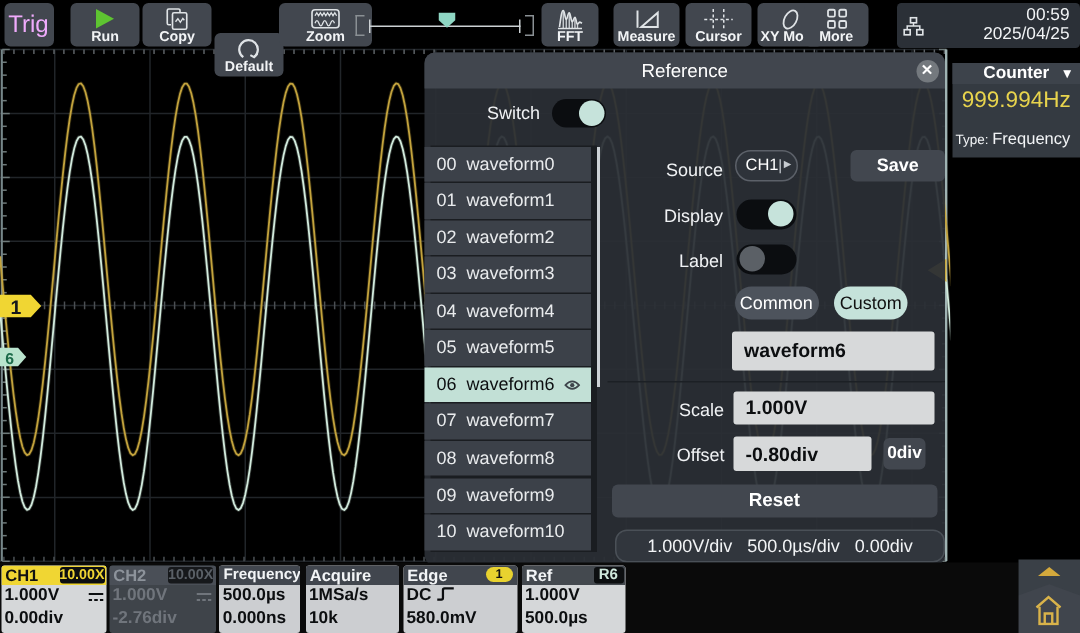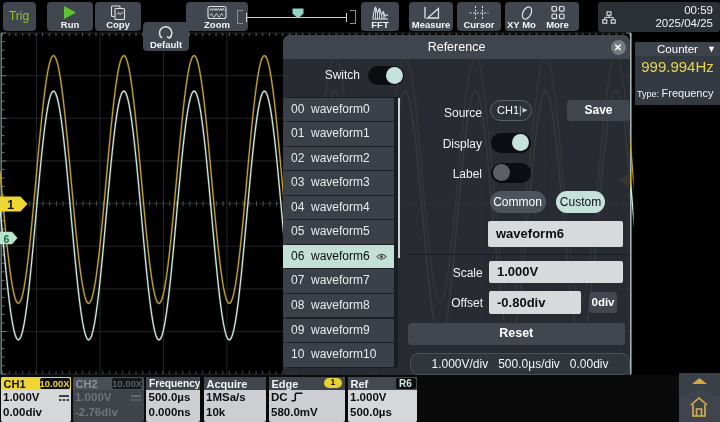--- a/index.html
+++ b/index.html
@@ -435,21 +435,21 @@
       <line x1="589.6" y1="371.2" x2="589.6" y2="374.2"></line>
       <line x1="596.2" y1="371.2" x2="596.2" y2="374.2"></line>
       <line x1="602.9" y1="371.2" x2="602.9" y2="374.2"></line>
       <line x1="609.6" y1="371.2" x2="609.6" y2="374.2"></line>
       <line x1="616.2" y1="371.2" x2="616.2" y2="374.2"></line>
       <line x1="622.9" y1="371.2" x2="622.9" y2="374.2"></line>
       <line x1="629.6" y1="371.2" x2="629.6" y2="374.2"></line>
     </g>
   </svg>
 
-<div class="tbtn" style="left:2.5px;width:33px;color:#84cc16;font-size:12px;line-height:29px;">Trig</div>
+<div class="tbtn" style="left:2.5px;width:33px;color:#f0abfc;font-size:16px;line-height:29px;">Trig</div>
 
 <div class="tbtn" style="left:47px;width:46px;">
     <svg width="16" height="15" viewBox="0 0 16 15">
       <polygon points="2,1 14,7.5 2,14" fill="#5ec431"></polygon>
     </svg>
     <span class="lbl">Run</span>
   </div>
 
 <div class="tbtn" style="left:95px;width:46px;">
     <svg width="17" height="16" viewBox="0 0 17 16" fill="none" stroke="#dfe3e6" stroke-width="1.1">
@@ -540,21 +540,21 @@
 <svg class="abs" style="left:4px;top:9px" width="14" height="13" viewBox="0 0 14 13" fill="none" stroke="#dfe3e6" stroke-width="1.1">
       <rect x="5" y="0.8" width="4" height="3.4"></rect>
       <rect x="0.8" y="8.8" width="4" height="3.4"></rect>
       <rect x="9.2" y="8.8" width="4" height="3.4"></rect>
       <path d="M7,4.2 V6.4 M2.8,8.8 V6.4 H11.2 V8.8" stroke-width="1"></path>
     </svg>
 <div class="abs" style="right:7px;top:2.5px;color:#f2f4f6;font-size:11.5px;text-align:right;line-height:13px">00:59<br>2025/04/25</div>
 </div>
 
 <div class="abs" style="left:635px;top:42px;width:85px;height:62.5px;background:#343a41">
-<div class="abs" style="left:0;top:0;width:100%;height:14px;background:#3d434b;color:#fff;font-size:11.5px;font-weight:normal;text-align:center;line-height:14px">Counter<span style="position:absolute;right:4px;top:0;font-size:9px">▼</span></div>
+<div class="abs" style="left:0;top:0;width:100%;height:14px;background:#3d434b;color:#fff;font-size:11.5px;font-weight:bold;text-align:center;line-height:14px">Counter<span style="position:absolute;right:4px;top:0;font-size:9px">▼</span></div>
 <div class="abs" style="left:0;top:16px;width:100%;color:#e8d44d;font-size:15px;text-align:center">999.994Hz</div>
 <div class="abs" style="left:2px;top:45px;width:100%;color:#f2f4f6;font-size:9px">Type: <span style="font-size:11px">Frequency</span></div>
 </div>
 
 <div id="dlg">
 <div id="dlgtitle">Reference</div>
 <div class="abs" style="left:327.5px;top:4.5px;width:15px;height:15px;border-radius:50%;background:#74797e;color:#fff;font-size:10px;font-weight:bold;text-align:center;line-height:15px">✕</div>
 
 <div class="row-label" style="left:0px;top:33px;width:77px;">Switch</div>
 <div class="tog" style="left:85px;top:31px;width:36px;height:19px">

